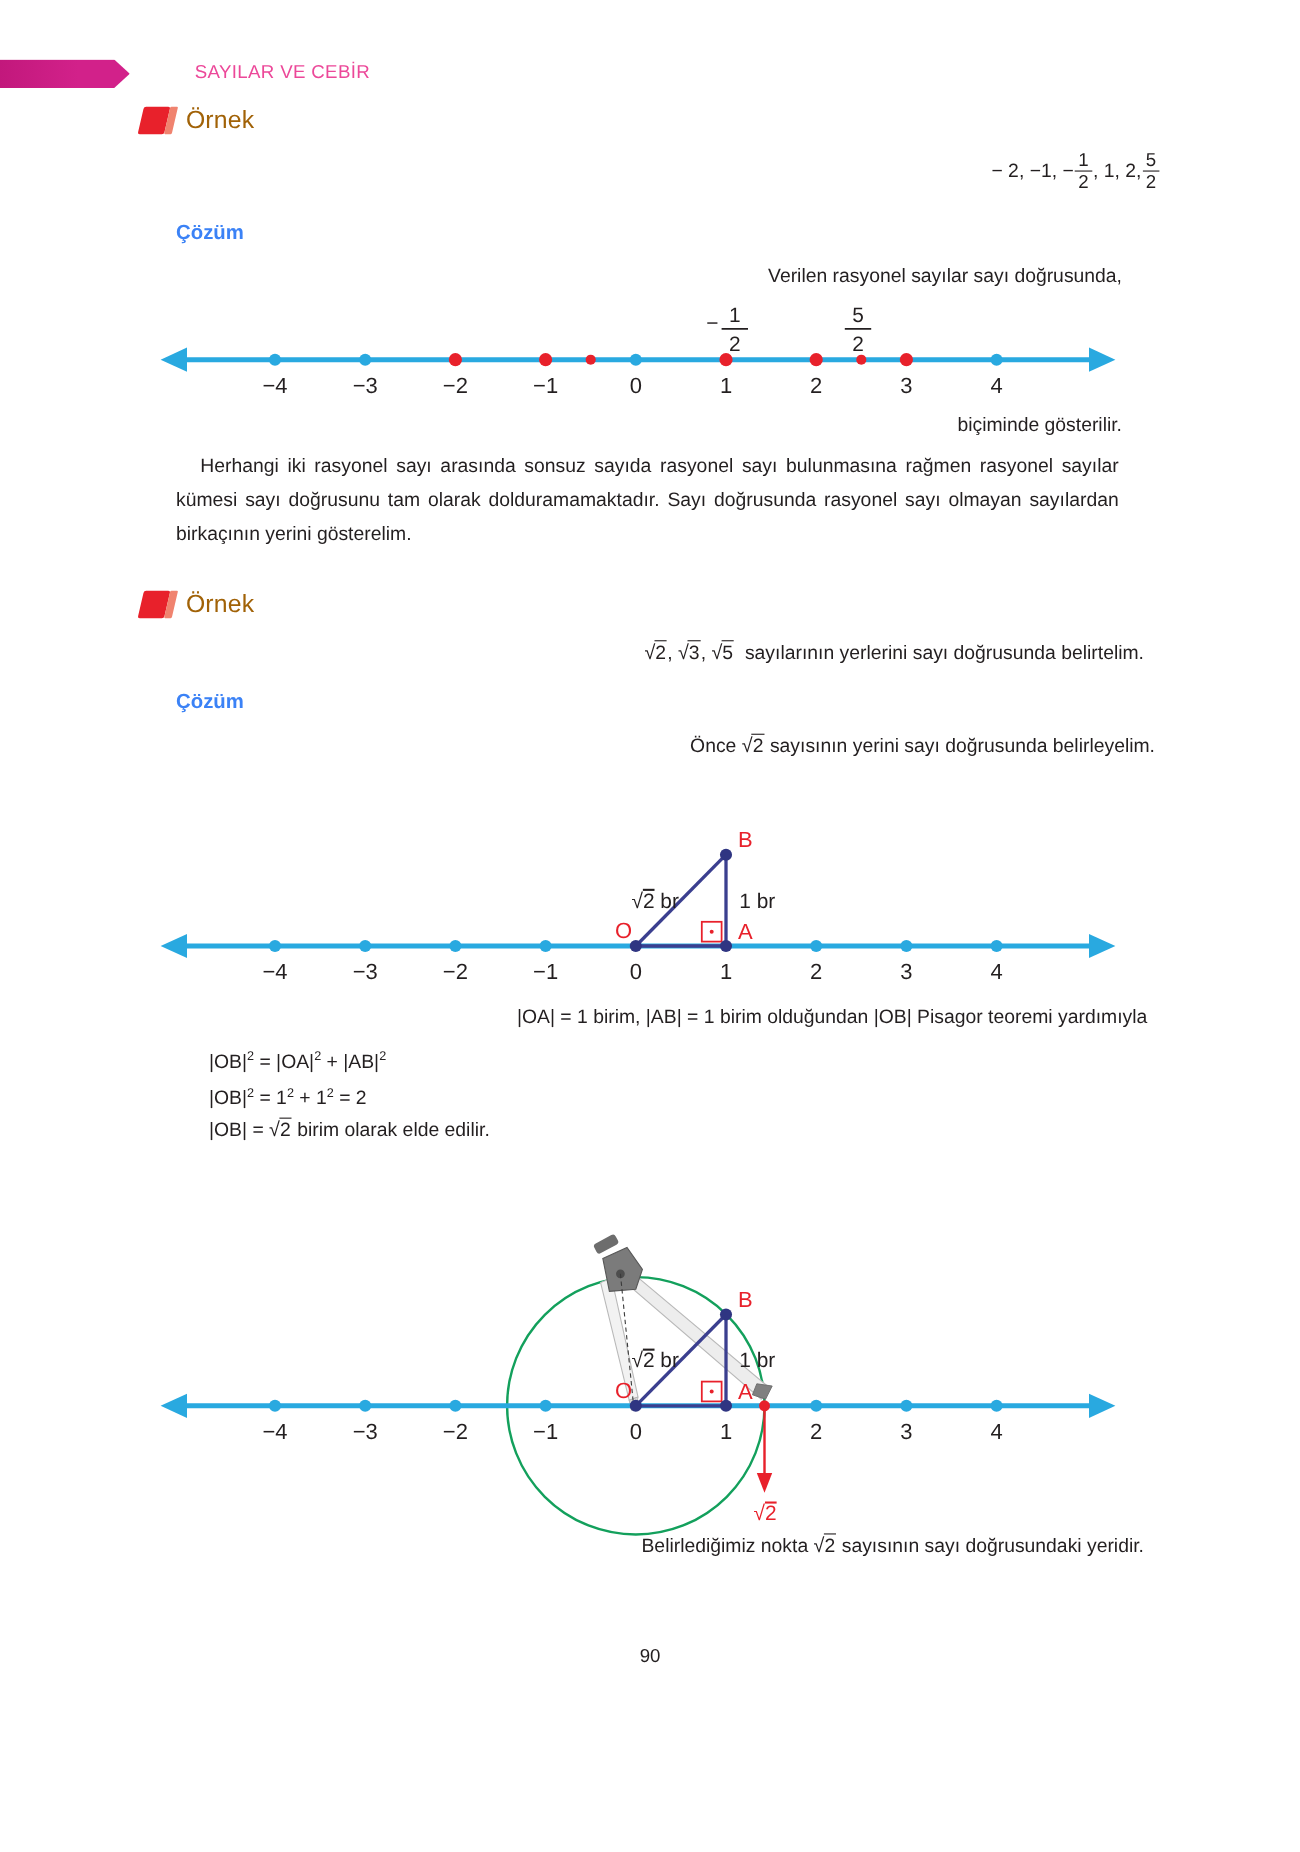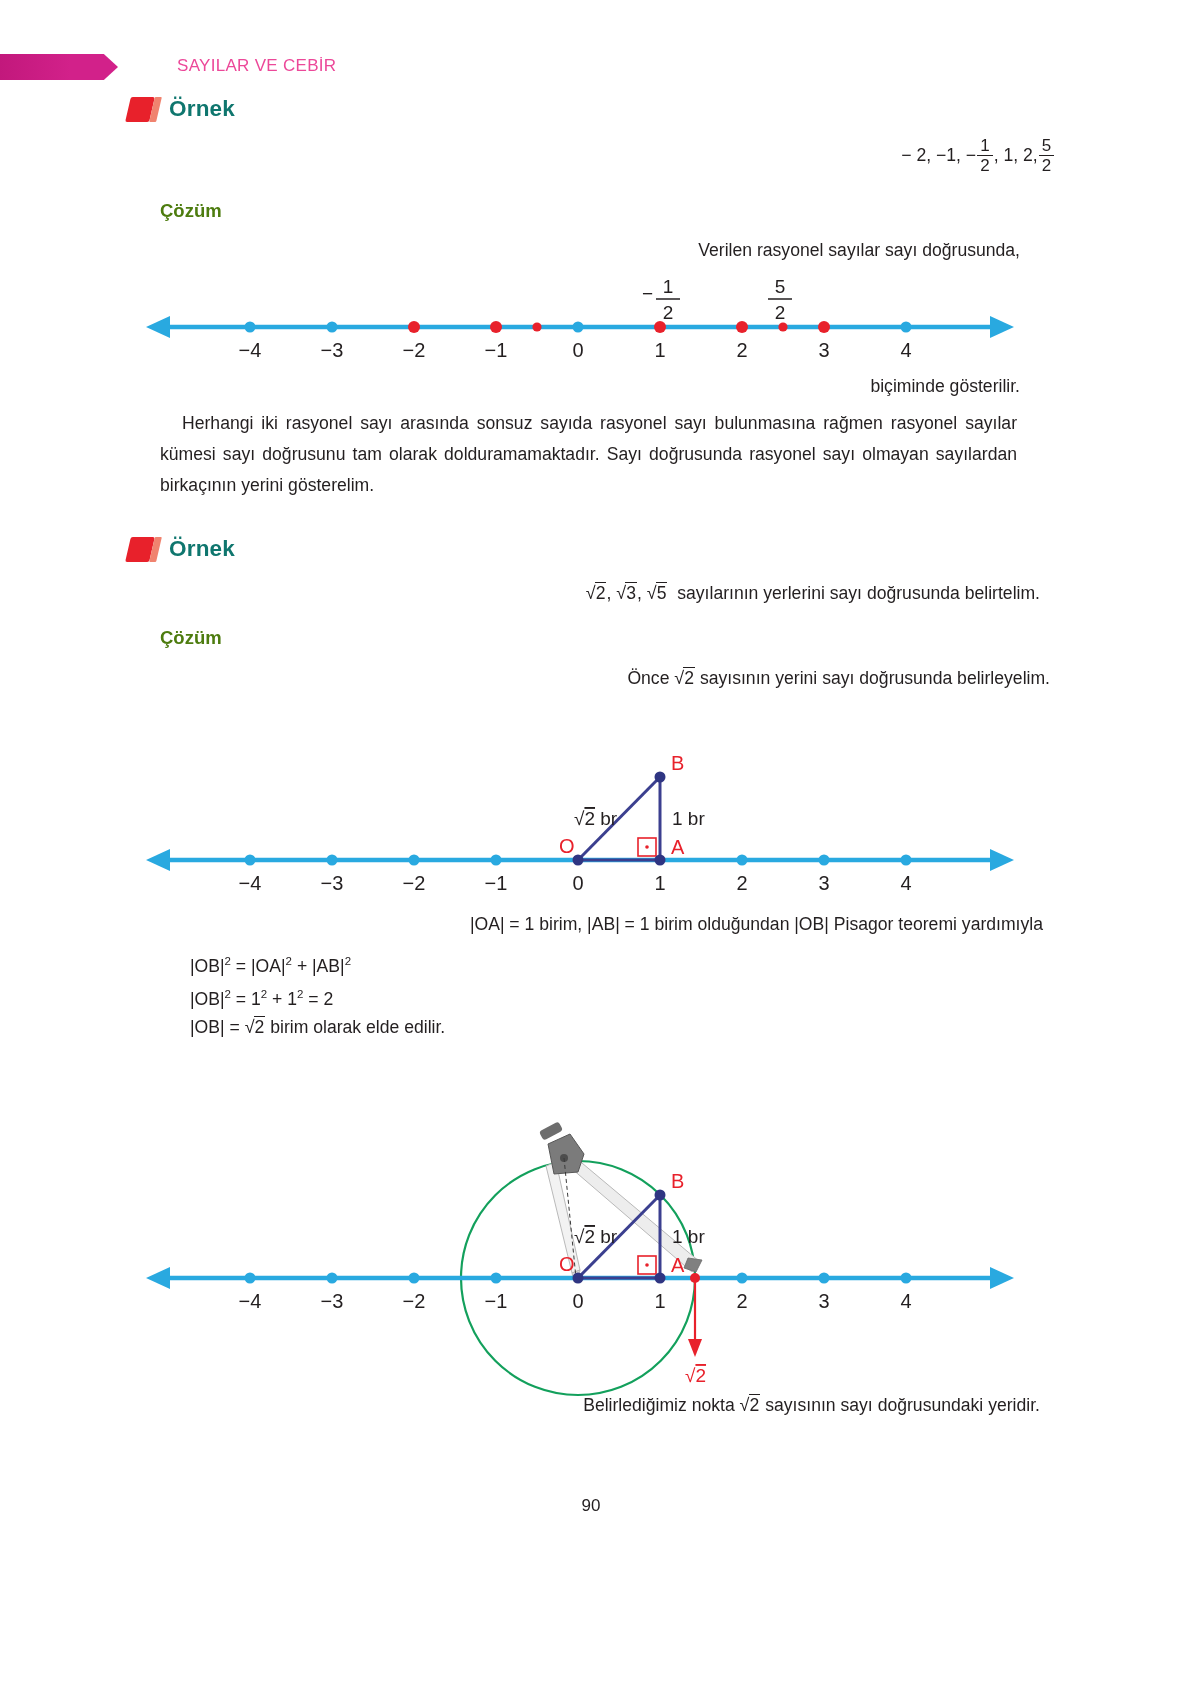--- a/index.html
+++ b/index.html
@@ -34,28 +34,28 @@
     transform: skewX(-13deg);
     border-radius: 2px;
   }
   .ornek-mark .slash {
     position: absolute; left: 24px; top: 0;
     width: 7px; height: 25px; background: #f0836f;
     transform: skewX(-13deg);
     border-radius: 1px;
   }
   .ornek-label {
-    font-size: 22.5px; font-weight: bold; color: #0f766e;
+    font-size: 22.5px; font-weight: normal; color: #a16207;
     margin-left: 7px; letter-spacing: .2px;
   }
 
   
   .cozum {
     position: absolute;
-    font-size: 18.5px; font-weight: bold; color: #4d7c0f;
+    font-size: 18.5px; font-weight: bold; color: #3b82f6;
   }
 
   
   .ptext {
     position: absolute;
     font-size: 17.6px; line-height: 31px; color: #231f20;
     text-align: justify;
   }
   .ptext.nj { text-align: right; }
 

